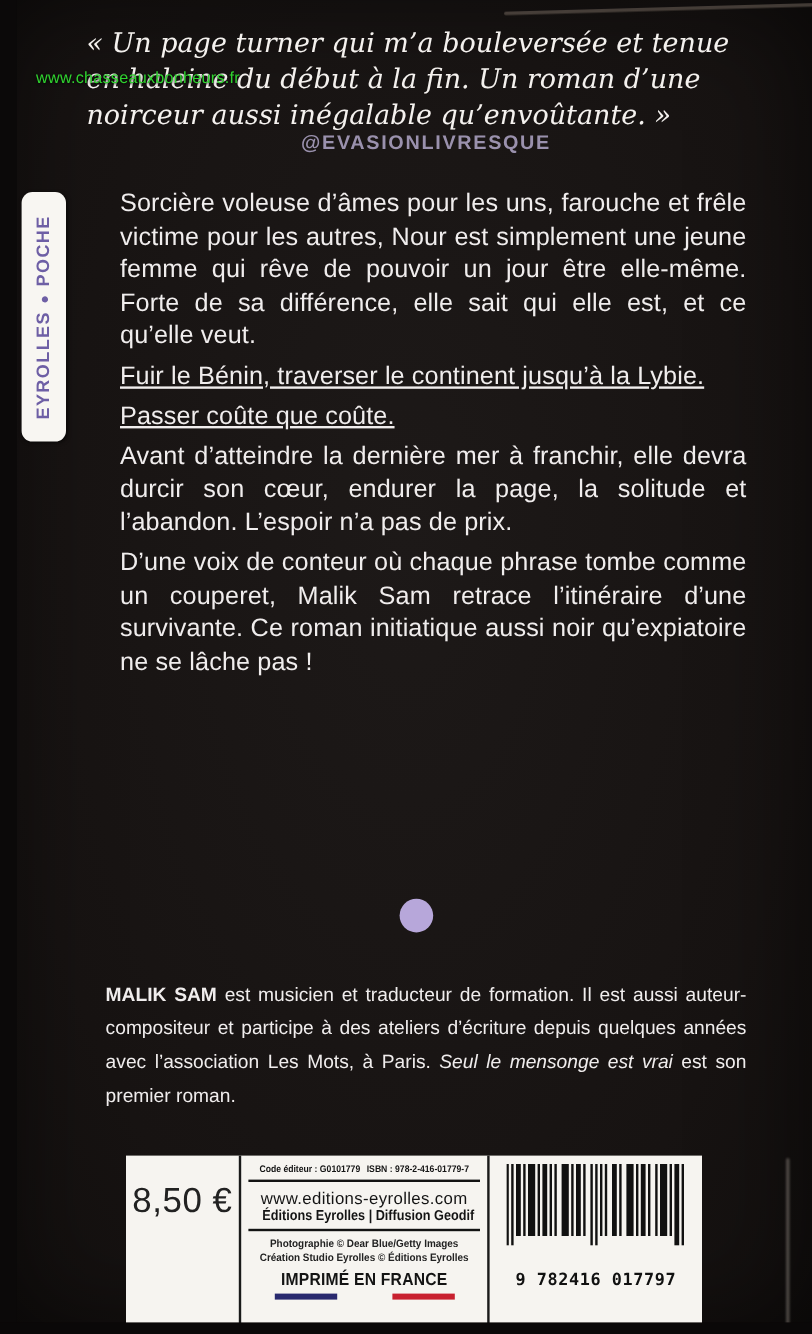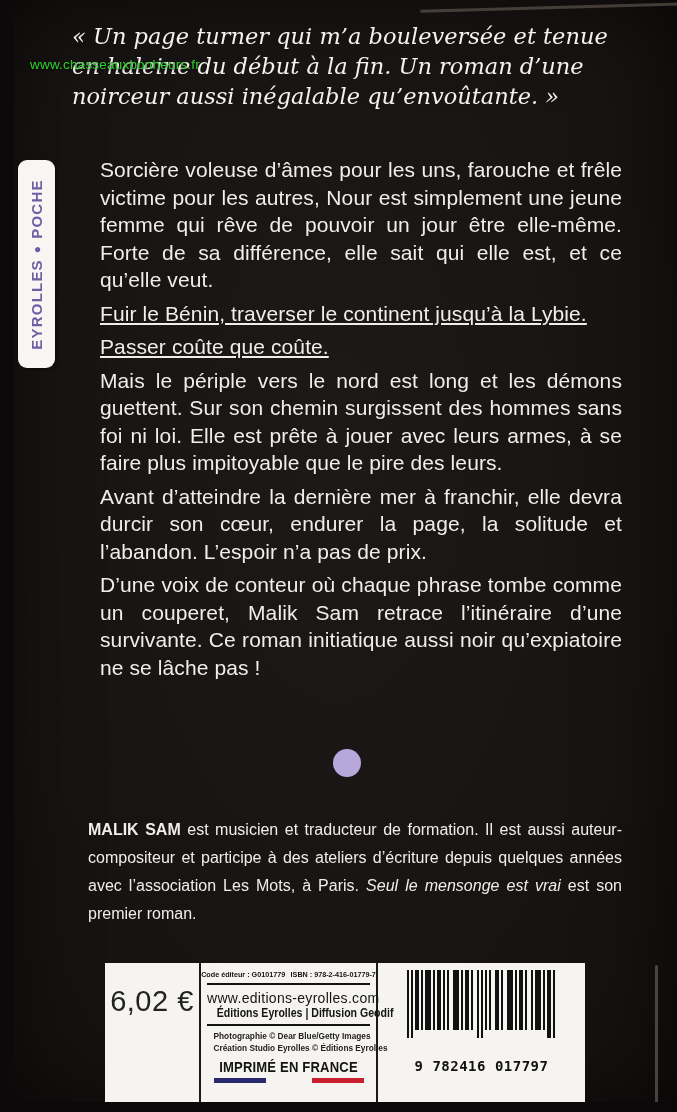--- a/index.html
+++ b/index.html
@@ -42,21 +42,21 @@
   .bio{left:88px;top:816px;width:534px;color:#f0eded;font-size:16px;
        line-height:28px;text-align:justify;}
   .bio .name{font-weight:bold;}
   .bio .novel{font-style:italic;}
   
   .imprint{left:105px;top:963px;width:480px;height:140px;background:#f6f4f0;
            display:flex;color:#141414;}
   .price-cell{width:96px;border-right:2px solid #1a1a1a;box-sizing:border-box;
               display:flex;justify-content:center;}
   .price{margin-top:22px;font-size:29px;color:#222;letter-spacing:.5px;}
-  .info-cell{width:177px;border-right:2px solid #1a1a1a;box-sizing:border-box;
+  .info-cell{width:207px;border-right:2px solid #1a1a1a;box-sizing:border-box;
              padding:7px 6px 0 6px;text-align:center;}
   .code-row{display:flex;align-items:center;justify-content:center;gap:3px;
             font-size:8px;font-weight:bold;white-space:nowrap;
             transform:scaleX(.9);transform-origin:50% 50%;}
   .red-dot{width:4px;height:4px;border-radius:50%;display:inline-block;}
   .rule{height:2px;background:#131313;margin:4px 0 5px 0;}
   .website{font-size:14px;font-weight:400;letter-spacing:.3px;white-space:nowrap;}
   .publine{font-size:12px;font-weight:700;white-space:nowrap;
            transform:scaleX(.88);transform-origin:50% 50%;}
   .credit{font-size:9px;font-weight:600;line-height:11.5px;white-space:nowrap;
@@ -75,48 +75,48 @@
 <div class="stage">
 
   <div class="abs edge-left"></div>
   <div class="abs top-streak"></div>
   <div class="abs right-streak"></div>
 
   <div class="abs watermark" style="color:#2fd32f;margin-left:14px;">www.chasseauxbonheurs.fr</div>
 
   <div class="abs quote">« Un page turner qui m’a bouleversée et tenue en haleine du début à la fin. Un roman d’une noirceur aussi inégalable qu’envoûtante. »</div>
 
+  <div class="abs attribution" style="color:#9a91ad;">@EVASIONLIVRESQUE</div>
 
   <div class="abs spine-tab">
     <div class="spine-inner" style="color:#6e5fa5;">
       <span>EYROLLES</span>
       <span class="spine-dot">●</span>
       <span>POCHE</span>
     </div>
   </div>
 
   <div class="abs synopsis">
     <p>Sorcière voleuse d’âmes pour les uns, farouche et frêle victime pour les autres, Nour est simplement une jeune femme qui rêve de pouvoir un jour être elle-même. Forte de sa différence, elle sait qui elle est, et ce qu’elle veut.</p>
     <p class="short">Fuir le Bénin, traverser le continent jusqu’à la Lybie.</p>
     <p class="short">Passer coûte que coûte.</p>
-    <p>Mais le périple vers le nord est long et les démons guettent. Sur son chemin surgissent des hommes sans foi ni loi. Elle est prête à jouer avec leurs armes, à se faire plus impitoyable que le pire des leurs.</p>
     <p>Avant d’atteindre la dernière mer à franchir, elle devra durcir son cœur, endurer la page, la solitude et l’abandon. L’espoir n’a pas de prix.</p>
     <p>D’une voix de conteur où chaque phrase tombe comme un couperet, Malik Sam retrace l’itinéraire d’une survivante. Ce roman initiatique aussi noir qu’expiatoire ne se lâche pas !</p>
   </div>
 
   <div class="abs dot-divider" style="background:#b7a7da;"></div>
 
   <div class="abs bio">
     <span class="name">MALIK SAM</span><span> est musicien et traducteur de formation. Il est aussi auteur-compositeur et participe à des ateliers d’écriture depuis quelques années avec l’association Les Mots, à Paris. </span><span class="novel">Seul le mensonge est vrai</span><span> est son premier roman.</span>
   </div>
 
   <div class="abs imprint">
 
     <div class="price-cell">
-      <div class="price">6,02 €</div>
+      <div class="price">8,50 €</div>
     </div>
 
     <div class="info-cell">
       <div class="code-row">
         <span>Code éditeur : G0101779</span>
         <span class="red-dot" style="background:#c8202f;"></span>
         <span>ISBN : 978-2-416-01779-7</span>
       </div>
       <div class="rule"></div>
       <div class="website">www.editions-eyrolles.com</div>

